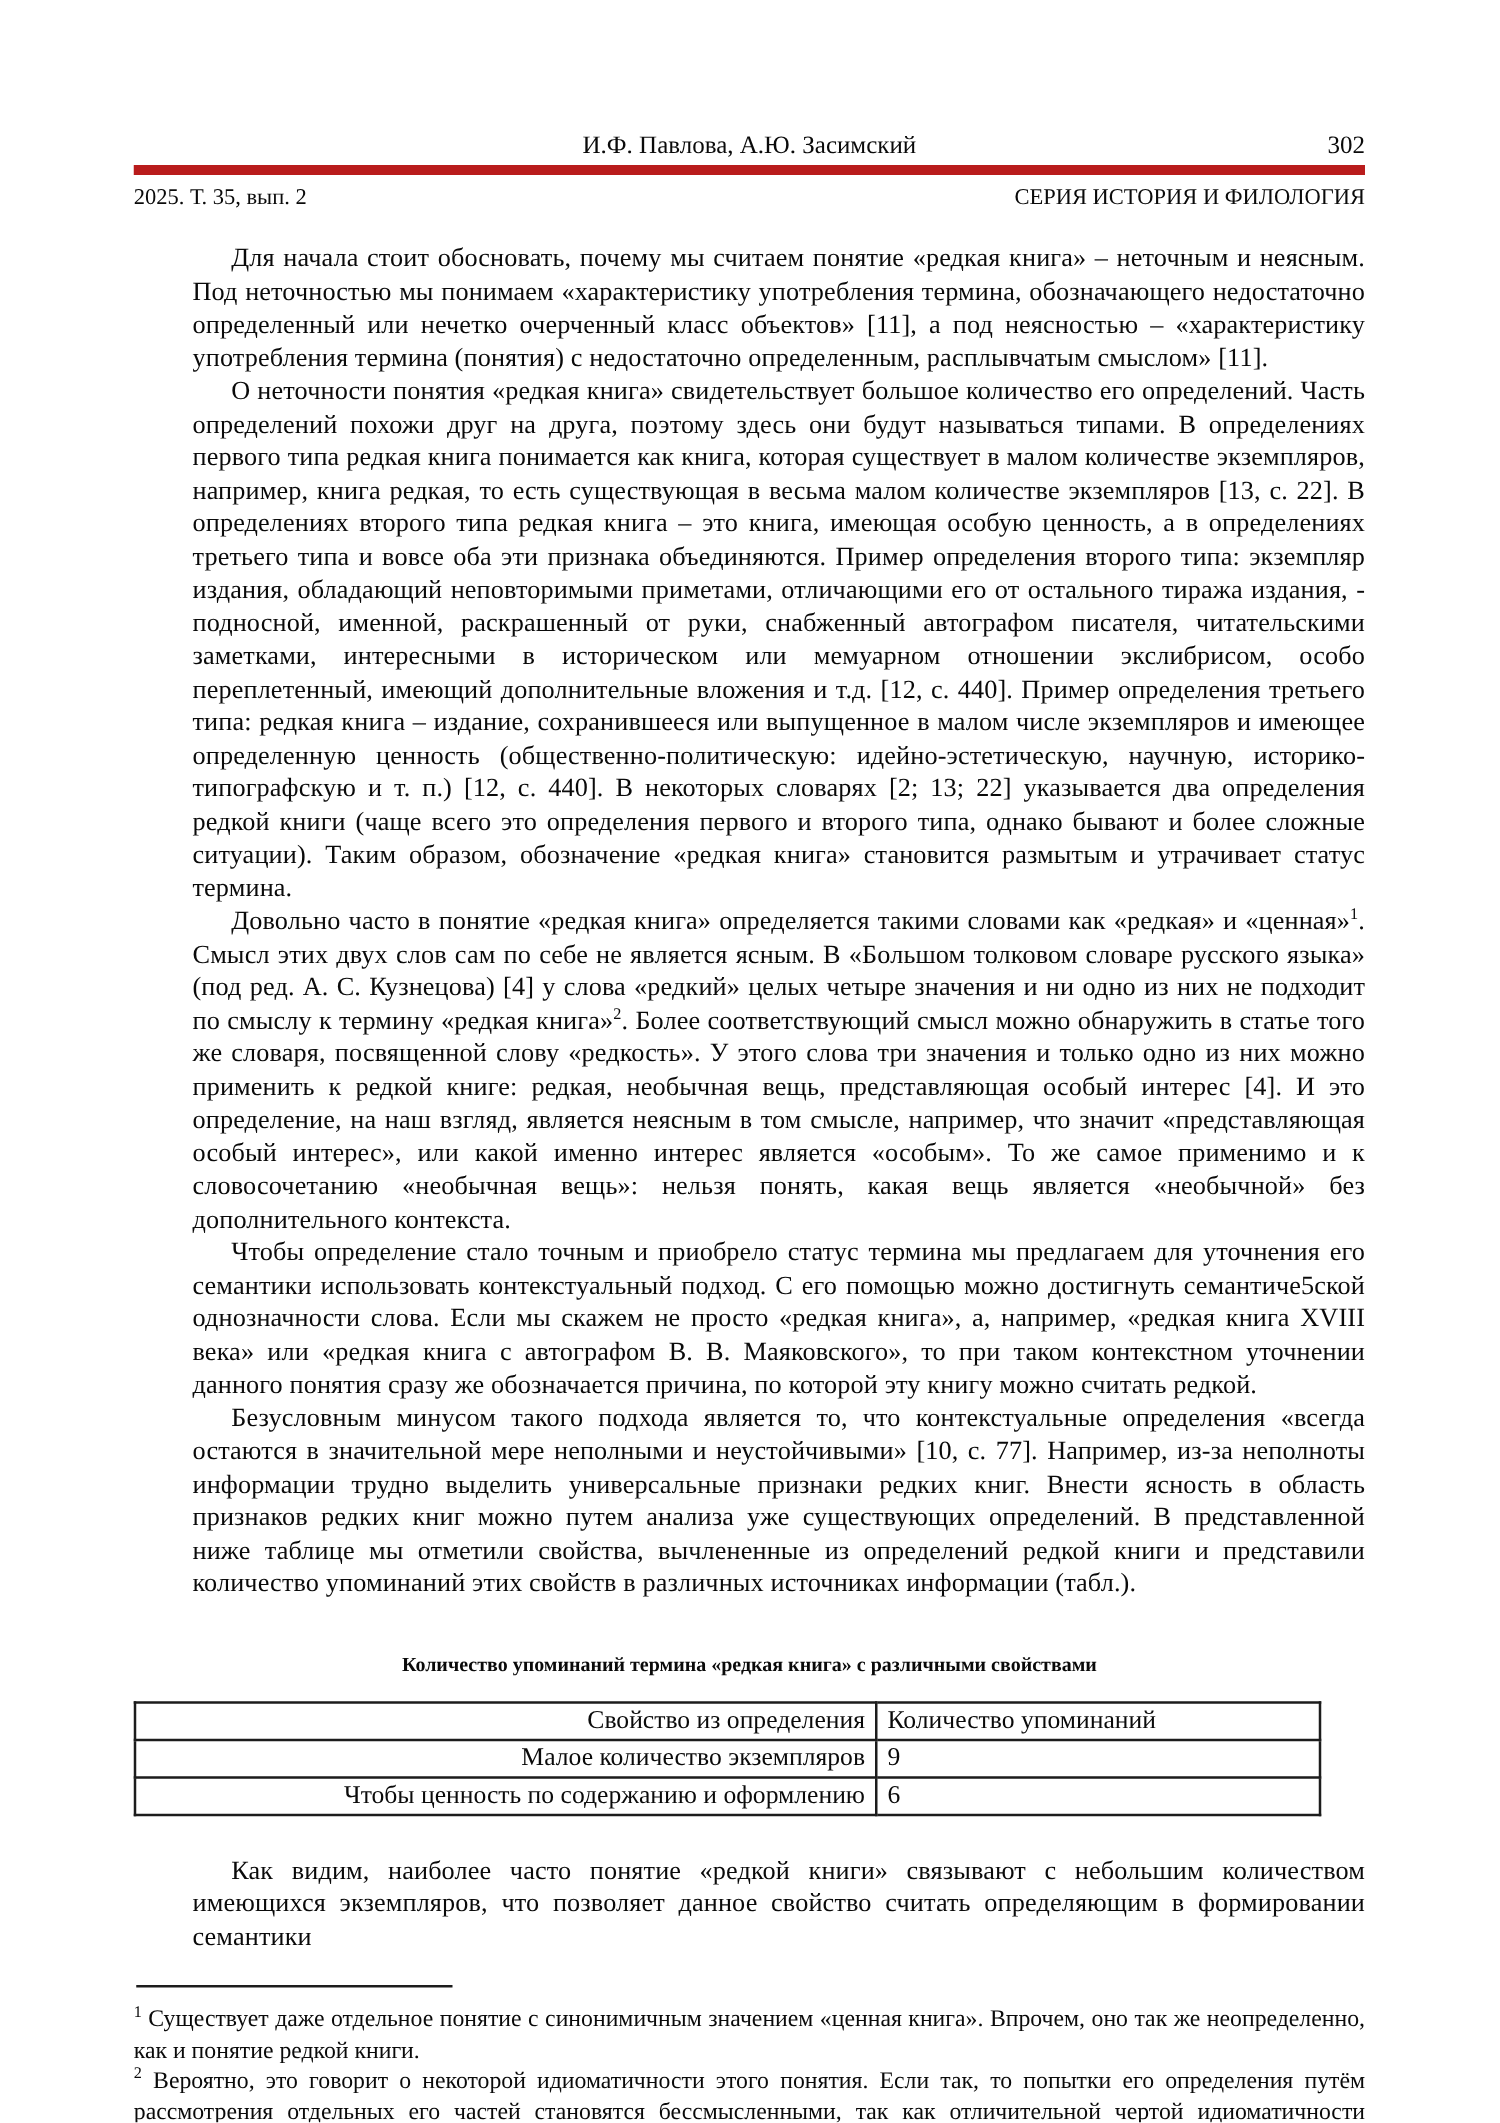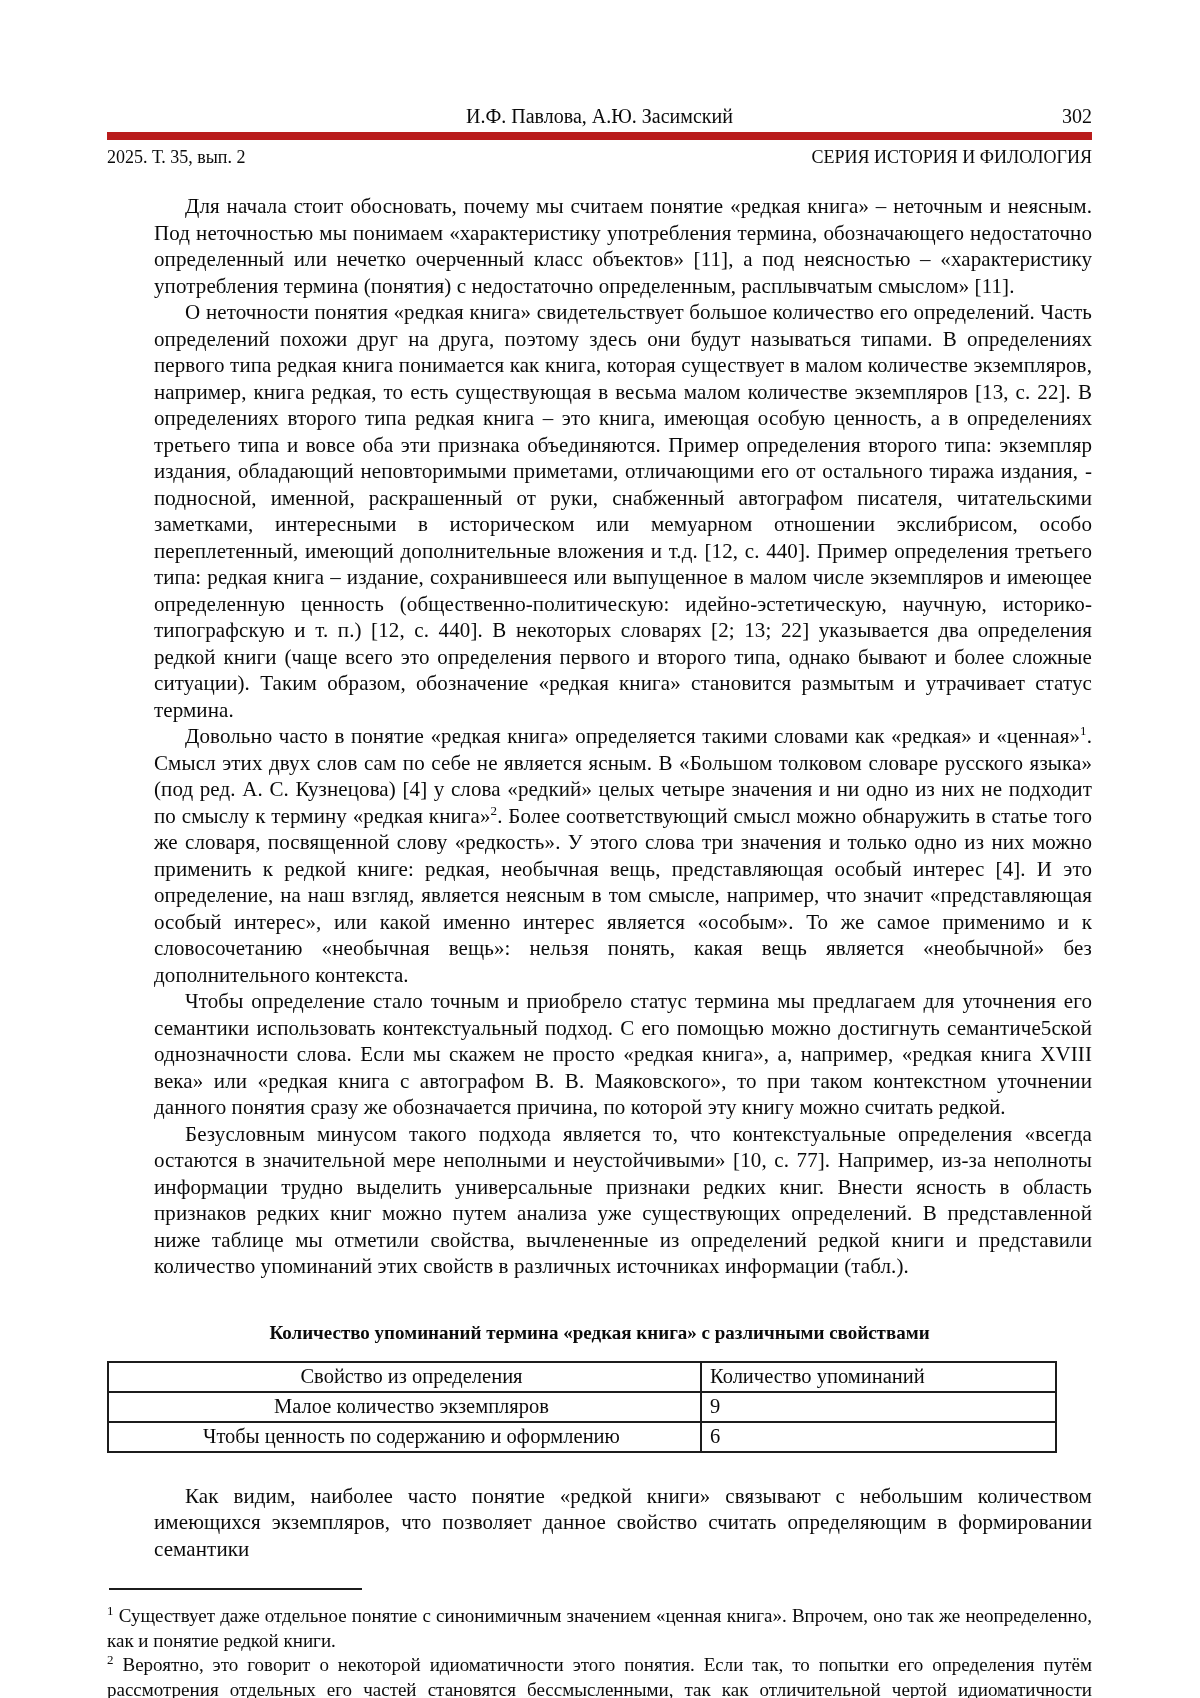--- a/index.html
+++ b/index.html
@@ -51,41 +51,41 @@
   sup.fnref {
     font-size: 13px;
     line-height: 0;
     vertical-align: super;
   }
   
   .table-block { margin-top: 40px; }
   .table-title {
     text-align: center;
     font-weight: bold;
-    font-size: 19px;
+    font-size: 16px;
     line-height: 25px;
     margin: 0 0 16px 0;
   }
   table.props {
     width: 950px;
     border-collapse: collapse;
     table-layout: fixed;
     font-size: 20.5px;
   }
   table.props th, table.props td {
     border: 2px solid #1c1c1c;
     font-weight: normal;
     padding: 1px 8px;
     height: 26px;
     overflow: hidden;
     white-space: nowrap;
   }
   table.props .col-prop { width: 593px; }
   table.props th.cell-prop, table.props td.cell-prop {
-    text-align: center;
+    text-align: right;
     padding-left: 22px;
   }
   table.props th.cell-count, table.props td.cell-count { text-align: left; }
   
   .after-table { margin-top: 30px; }
   
   .footnotes { margin-top: 26px; }
   .fn-separator {
     width: 253px;
     height: 0;

